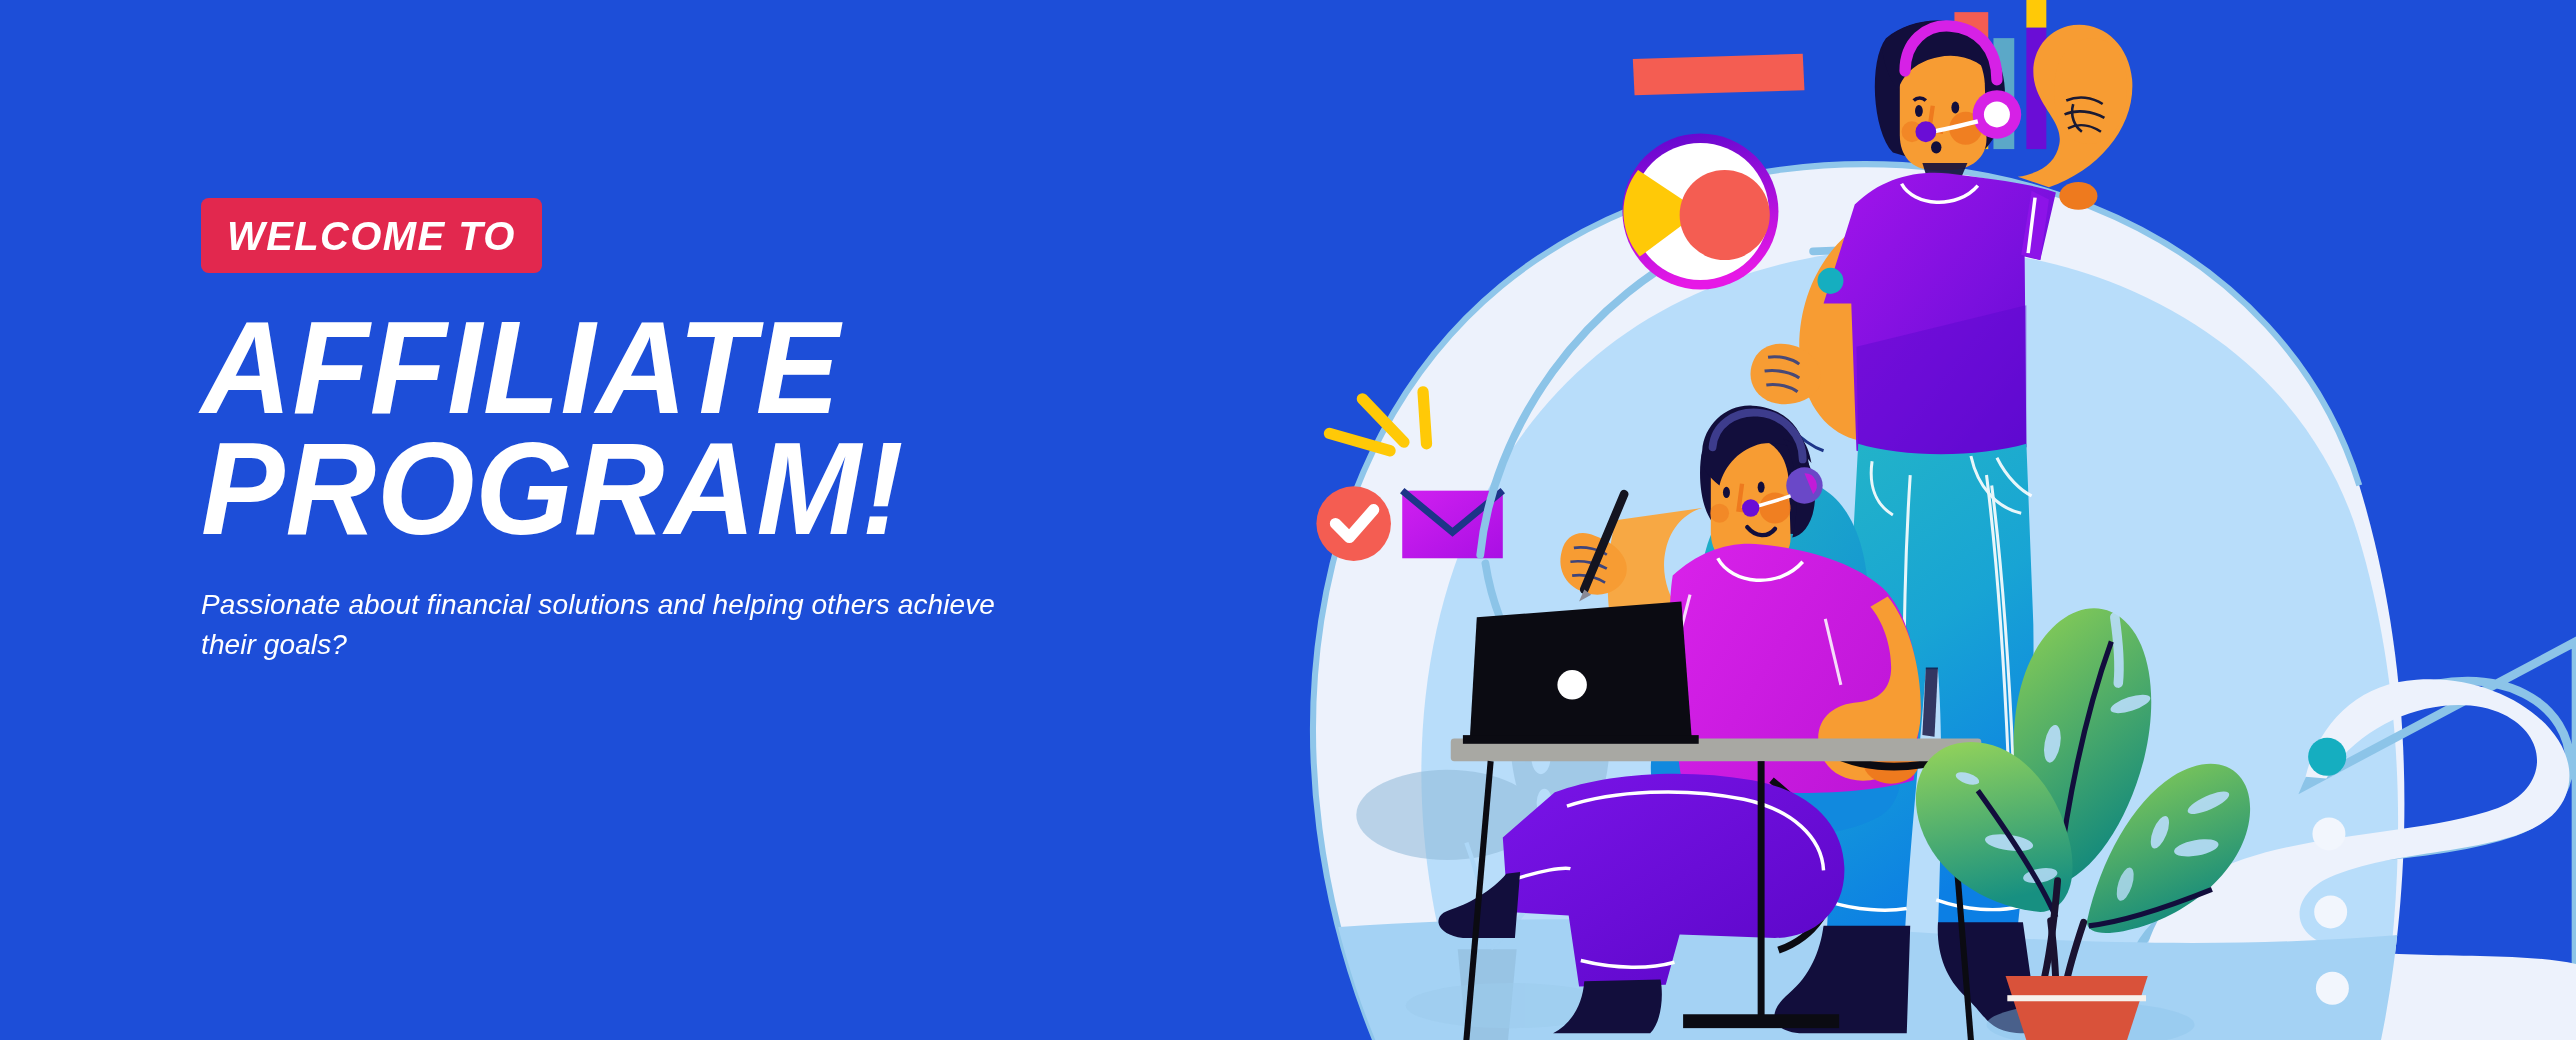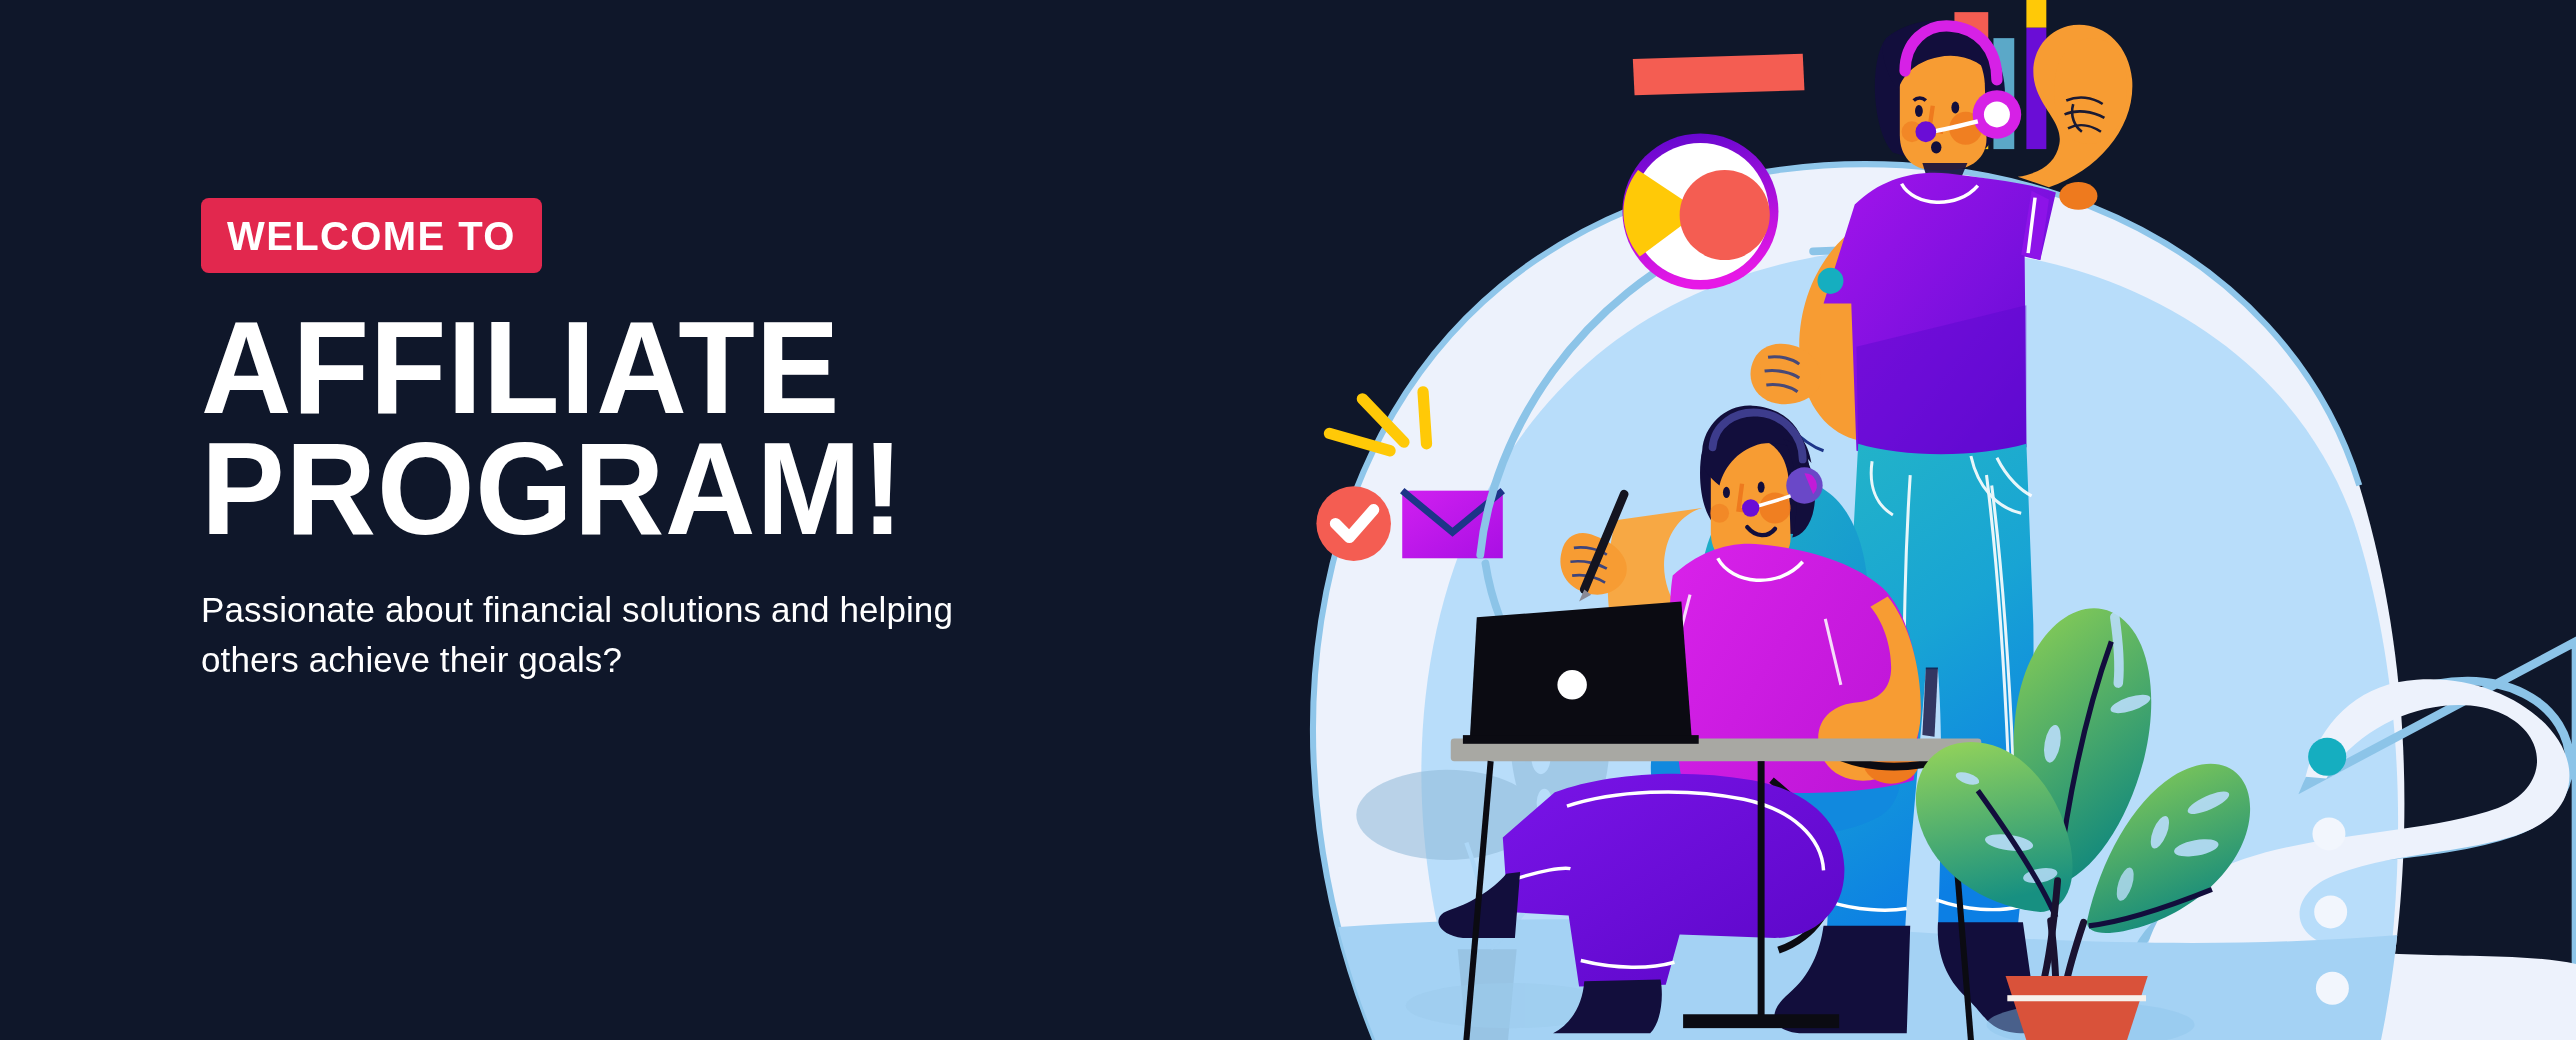--- a/index.html
+++ b/index.html
@@ -5,22 +5,23 @@
 <style>
   * { margin:0; padding:0; box-sizing:border-box; }
   html,body{
     width:2576px; height:1040px;
     overflow:hidden;
     font-family:"Liberation Sans", sans-serif;
   }
   #banner{
     position:relative;
     width:2576px; height:1040px;
-    background:#0f172a;
+    background:#1d4ed8;
     overflow:hidden;
+    font-style:italic;
   }
 
   
   #copy{
     position:absolute;
     left:201px; top:198px;
     width:919px;
   }
   #welcome-badge{
     display:inline-block;
@@ -40,21 +41,21 @@
     line-height:0.86;
     letter-spacing:0.9px;
     margin-top:38px;
     transform:scaleX(0.95);
     transform-origin:left center;
     white-space:nowrap;
   }
   .headline.l2{ margin-top:7px; }
   #subtitle{
     color:#FFFFFF;
-    font-size:35px;
+    font-size:28px;
     line-height:1.42;
     margin-top:40px;
     max-width:832px;
     letter-spacing:0.1px;
   }
 
   
   #illustration{
     position:absolute;
     right:0; top:0;

